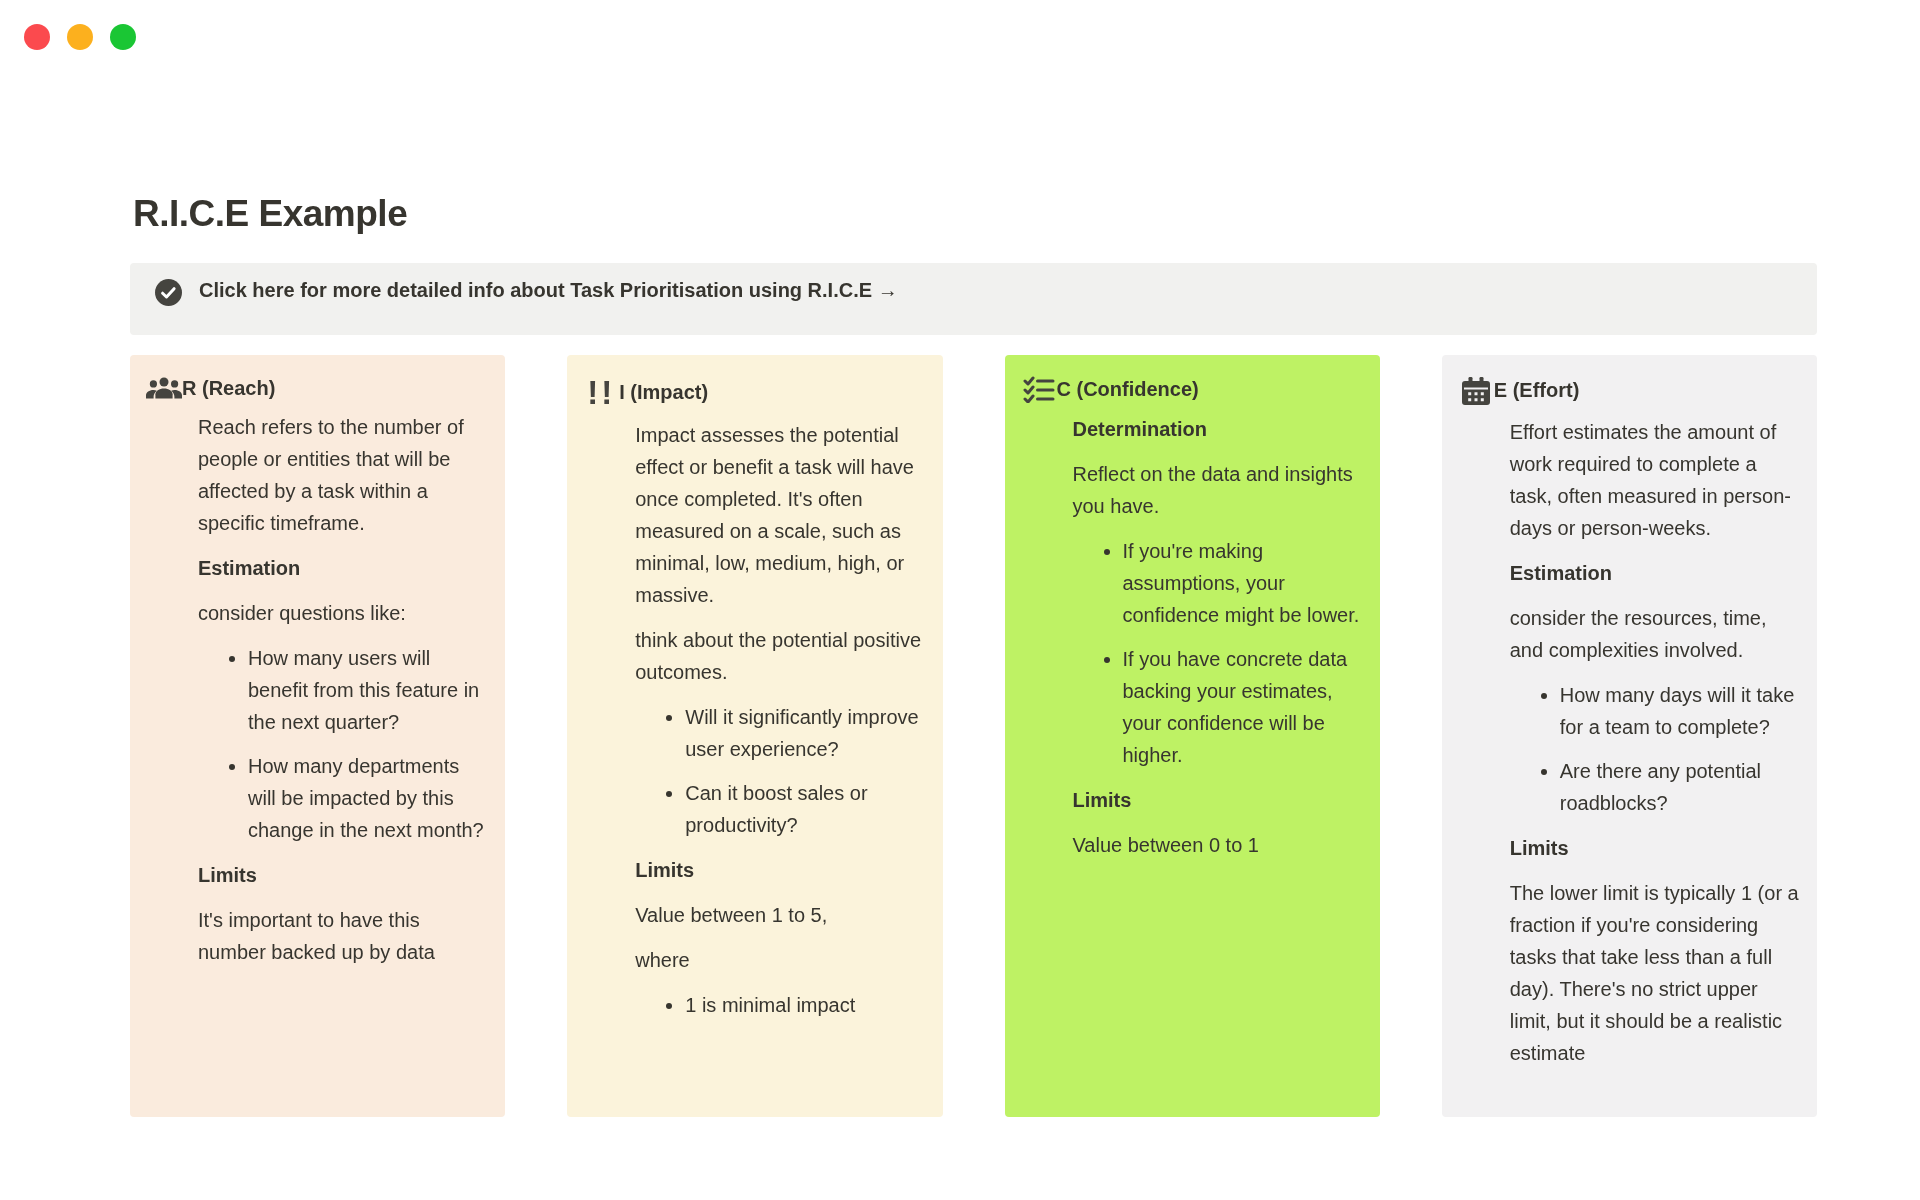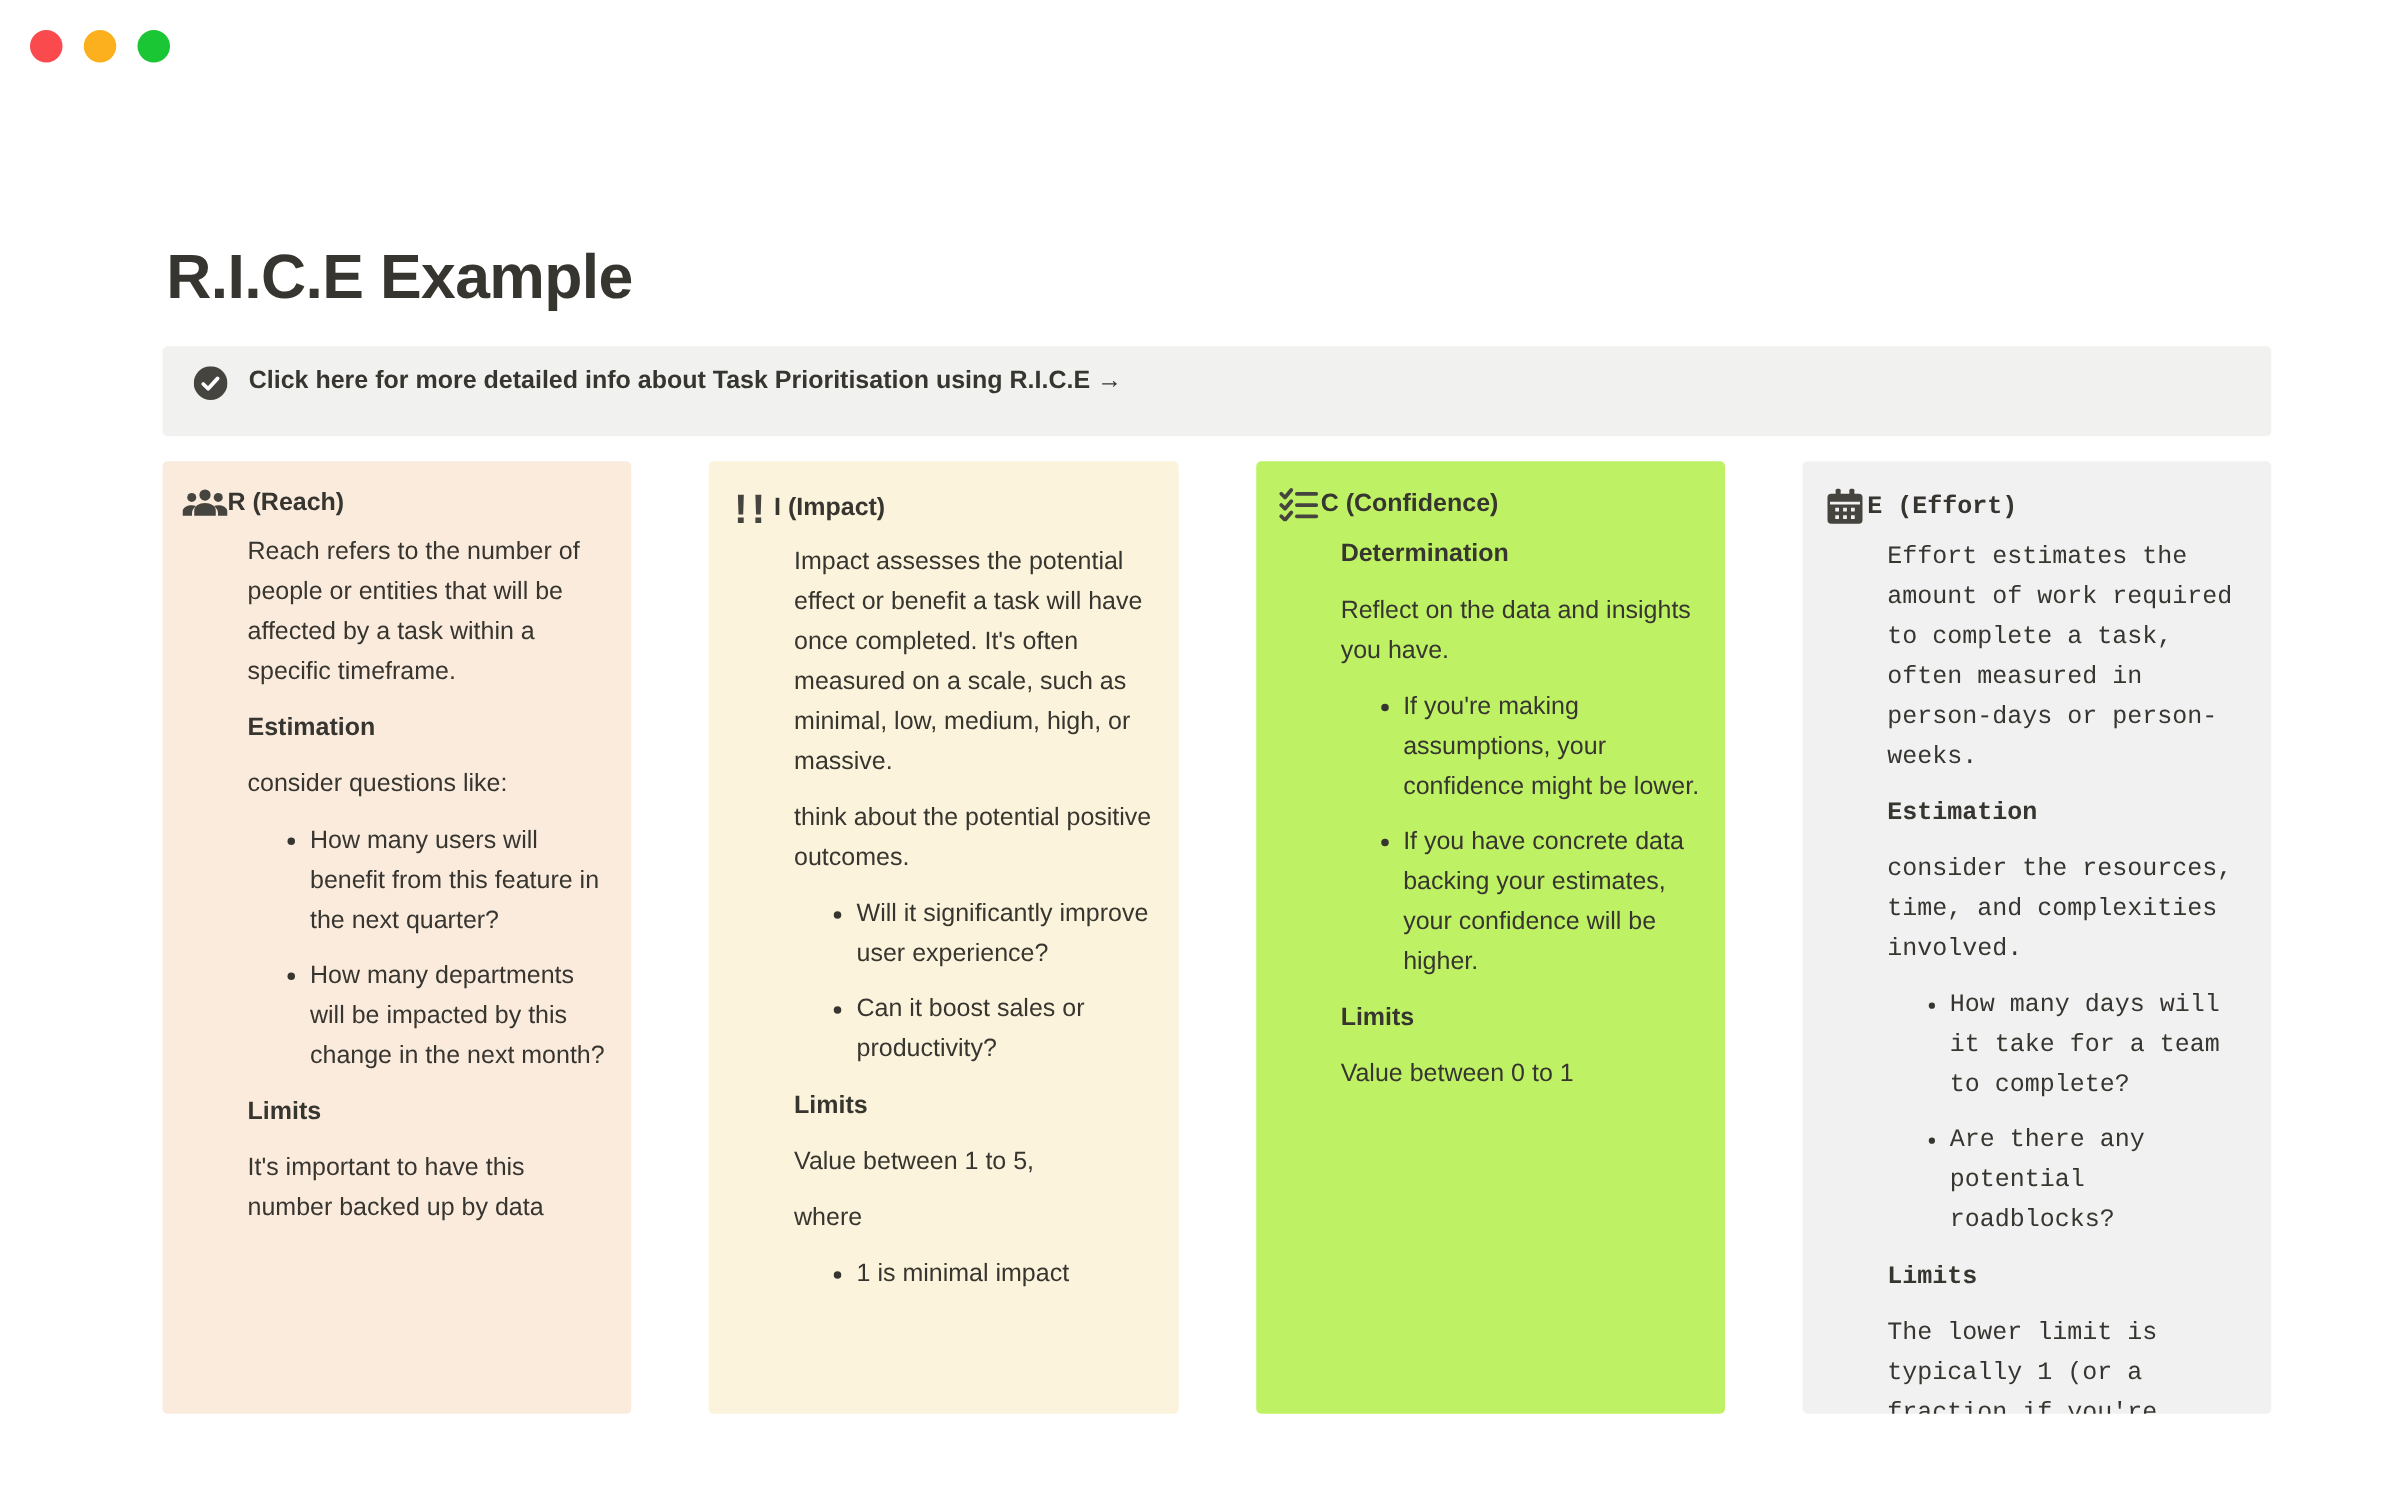--- a/index.html
+++ b/index.html
@@ -6,21 +6,21 @@
   body {
     width:1920px; height:1200px; overflow:hidden; position:relative;
     background:#ffffff; color:#37352F;
     font-family:"Liberation Sans","DejaVu Sans",sans-serif;
   }
   .traffic-lights { position:absolute; top:24px; left:24px; display:flex; gap:17px; }
   .tl { width:26px; height:26px; border-radius:50%; display:inline-block; }
 
   .content { position:absolute; left:130px; top:194px; width:1687px; }
 
-  h1.page-title { margin:0 0 28px 3px; font-size:50px; font-weight:700; letter-spacing:-0.5px; line-height:1.1; }
+  h1.page-title { margin:0 0 28px 3px; font-size:37px; font-weight:700; letter-spacing:-0.5px; line-height:1.1; }
 
   .callout {
     display:flex; gap:17px;
     background:#F1F1EF; border-radius:4px;
     height:72px; padding:16px 25px; box-sizing:border-box;
     margin:0 0 20px 0; cursor:pointer;
   }
   .callout-icon { flex:none; display:flex; }
   .callout-text { font-size:20px; font-weight:700; }
 
@@ -132,21 +132,21 @@
           <h4>Determination</h4>
           <p>Reflect on the data and insights you have.</p>
           <ul>
             <li>If you're making assumptions, your confidence might be lower.</li>
             <li>If you have concrete data backing your estimates, your confidence will be higher.</li>
           </ul>
           <h4>Limits</h4>
           <p>Value between 0 to 1</p>
         </div>
       </section>
-      <section class="card" style="background: rgb(242, 241, 242); font-family: Liberation Mono, monospace;">
+      <section class="card" style="background: rgb(242, 241, 242);">
         <div class="card-header">
           <span class="card-icon">
             <svg width="30" height="30" viewBox="0 0 30 30" fill="#45443F">
               <rect x="7.5" y="1" width="4" height="7" rx="1.2"></rect>
               <rect x="18.5" y="1" width="4" height="7" rx="1.2"></rect>
               <path fill-rule="evenodd" d="M4 5h22a3 3 0 0 1 3 3v18a3 3 0 0 1-3 3H4a3 3 0 0 1-3-3V8a3 3 0 0 1 3-3zm-1 6.4h24v2.2H3v-2.2zm4.2 4.8h3v3h-3v-3zm6.3 0h3v3h-3v-3zm6.3 0h3v3h-3v-3zm-12.6 6h3v3h-3v-3zm6.3 0h3v3h-3v-3zm6.3 0h3v3h-3v-3z"></path>
             </svg>
           </span>
           <h3 class="card-title">E (Effort)</h3>
         </div>

